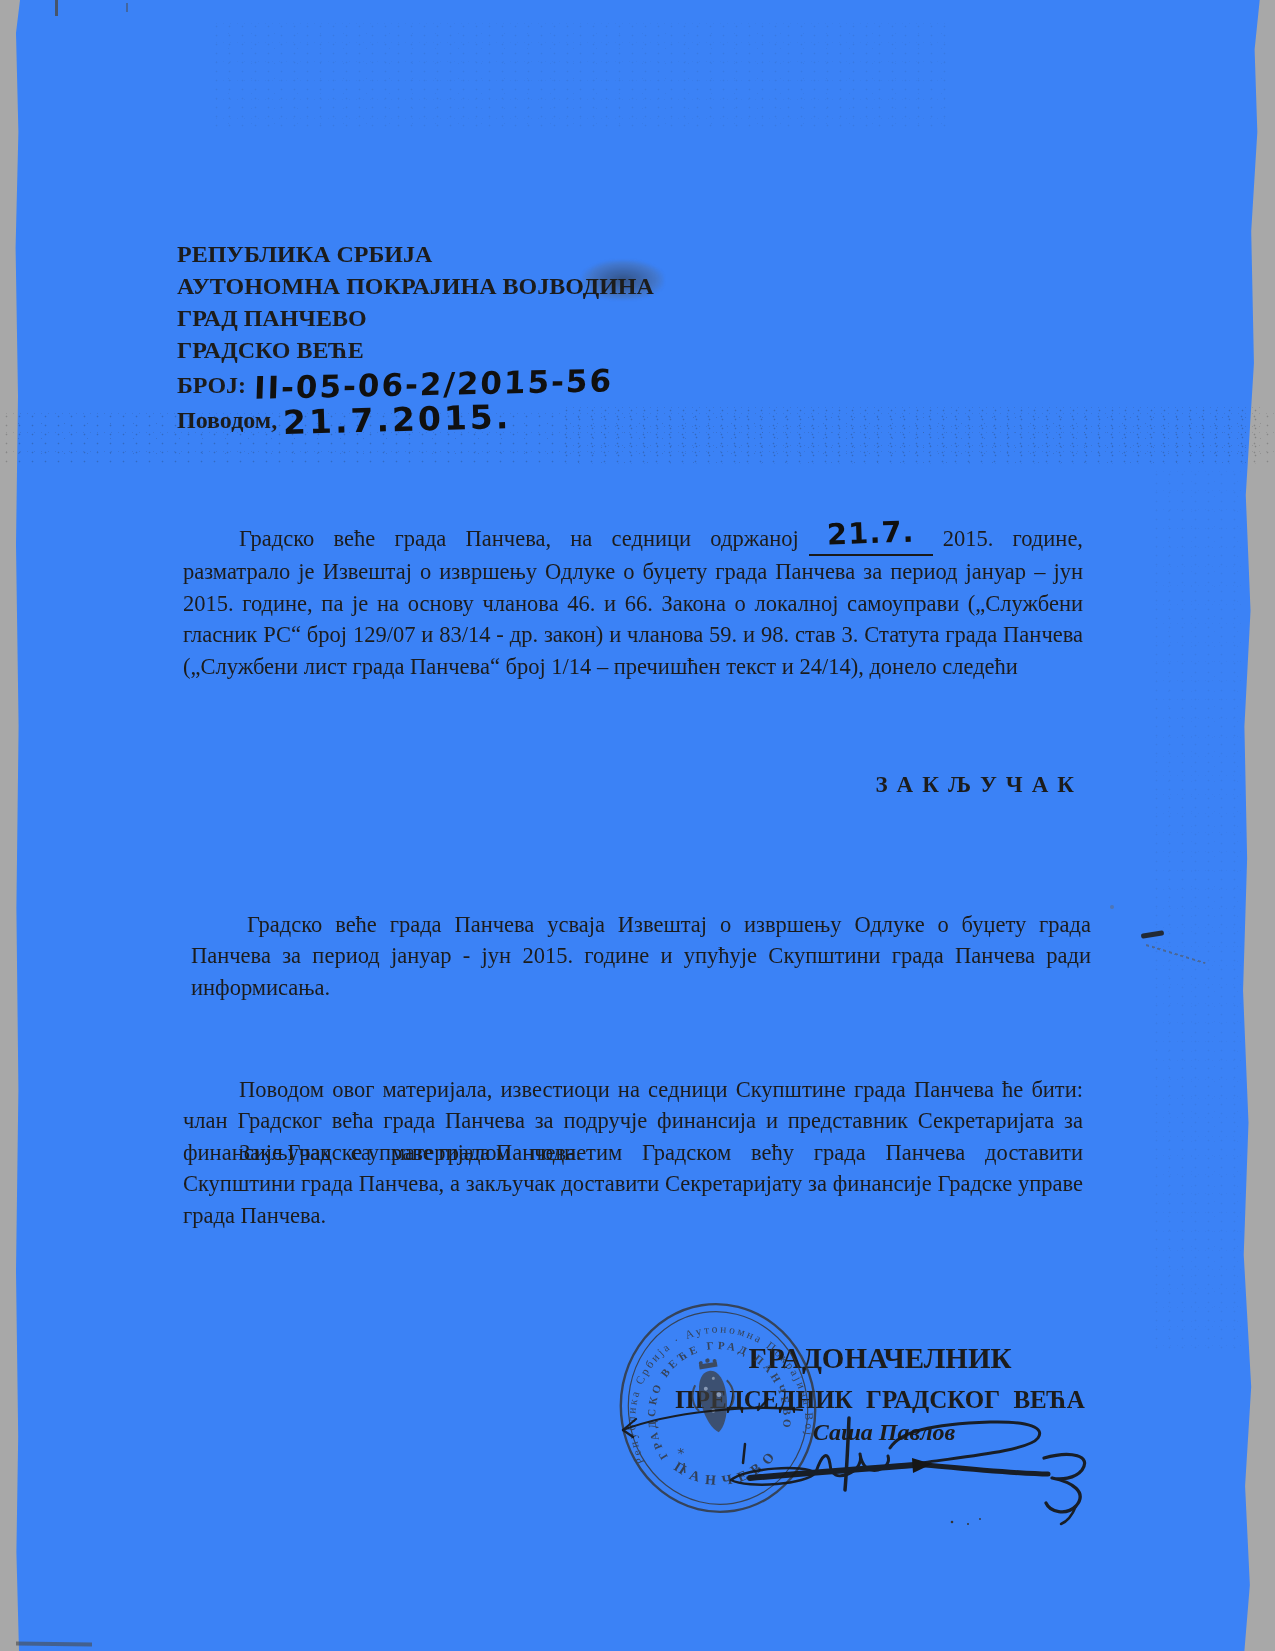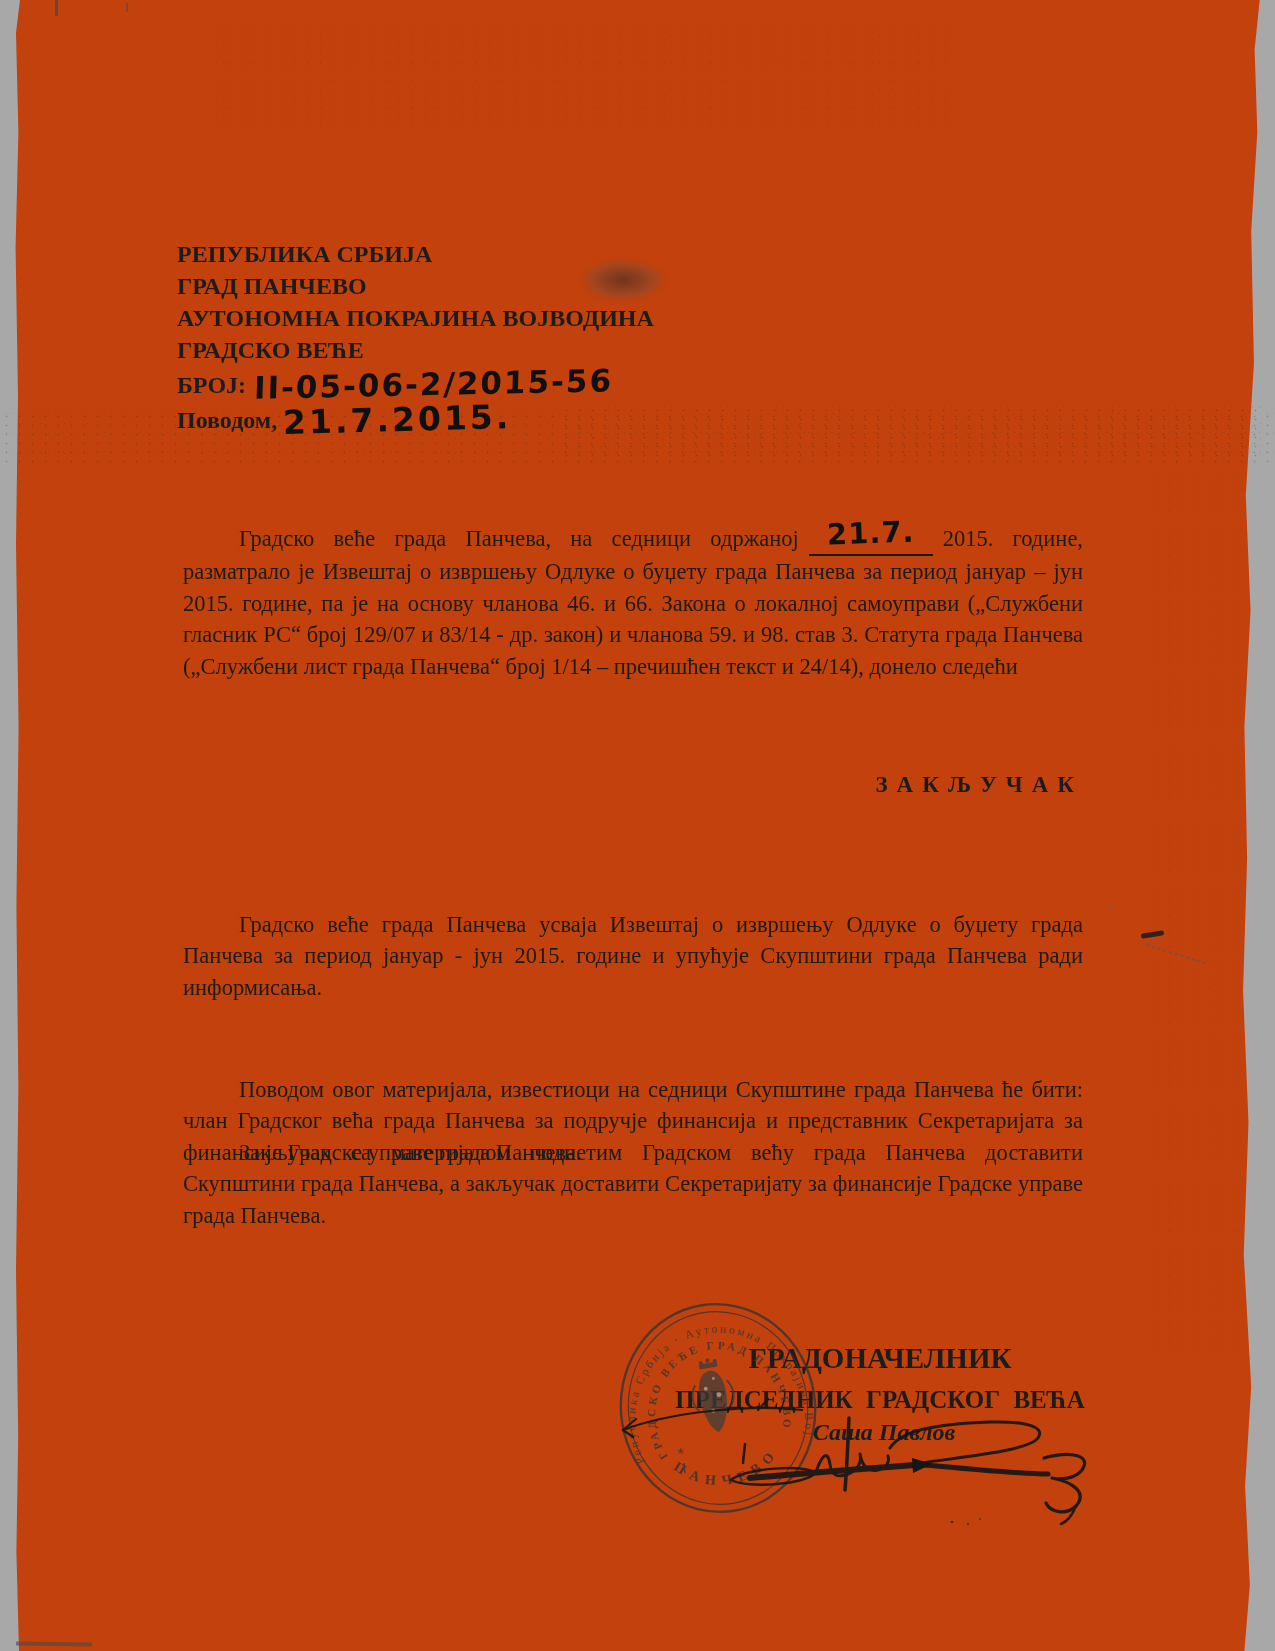--- a/index.html
+++ b/index.html
@@ -1,18 +1,18 @@
 <!DOCTYPE html>
 <html><head>
 <meta charset="utf-8">
 <style>
   html,body { margin:0; padding:0; background:#e8e8e8; }
   .scan-page {
     position:relative; width:1275px; height:1651px; margin:0 auto;
-    background:#c2410c; overflow:hidden;
+    background:#3b82f6; overflow:hidden;
     font-family:"Liberation Serif", serif; color:#1c1c1c;
   }
   
   .edge-left {
     position:absolute; left:0; top:0; width:20px; height:100%;
     background:#a8a8a8;
     clip-path:polygon(0 0,100% 0,80% 2%,92% 8%,78% 15%,90% 24%,80% 33%,93% 44%,82% 55%,92% 66%,80% 77%,91% 87%,82% 94%,95% 100%,0 100%);
   }
   .edge-right {
     position:absolute; left:1241px; top:0; width:34px; height:100%;
@@ -68,21 +68,21 @@
     border-bottom:2.5px solid #1a1a1a; margin:0 10px; vertical-align:baseline;
   }
   .blank .hw-inline {
     font-family:"DejaVu Sans", sans-serif; font-weight:bold; font-size:29px;
     display:inline-block; transform:rotate(-2deg); position:relative; top:-3px; letter-spacing:1px;
   }
   .doc-title {
     position:absolute; left:183px; top:772px; width:900px;
     font-size:23px; font-weight:bold; text-align:right; letter-spacing:9px; text-indent:9px;
   }
-  .p1 { top:886px; } .p2 { top:1051px; } .p3 { top:1114px; }
+  .p1 { top:886px;margin-left:8px; } .p2 { top:1051px; } .p3 { top:1114px; }
 
   .footer-block { position:absolute; left:655px; top:1342px; width:450px; text-align:center; }
   .role1 { font-size:29px; font-weight:bold; line-height:32px; }
   .role2 { font-size:25px; font-weight:bold; line-height:32px; margin-top:10px; word-spacing:7px; }
   .signer { font-size:24px; font-weight:bold; font-style:italic; line-height:30px; margin-top:1px; transform:translateX(4px); }
 
   .stamp-svg { position:absolute; left:615px; top:1300px; width:206px; height:216px; transform:rotate(-9deg); opacity:.8; }
   .sig-svg   { position:absolute; left:600px; top:1326px; width:520px; height:200px; }
 </style>
 </head>
@@ -99,22 +99,22 @@
   <div class="smudge"></div>
   <div class="tick tick1"></div>
   <div class="tick tick2"></div>
   <div class="tick tick3"></div>
   <div class="pen-dash"></div>
   <div class="pen-scratch"></div>
   <div class="speck"></div>
 
   <div class="header-block">
     <div>РЕПУБЛИКА СРБИЈА</div>
+    <div>АУТОНОМНА ПОКРАЈИНА ВОЈВОДИНА</div>
     <div>ГРАД ПАНЧЕВО</div>
-    <div>АУТОНОМНА ПОКРАЈИНА ВОЈВОДИНА</div>
     <div>ГРАДСКО ВЕЋЕ</div>
     <div>
       <span>БРОЈ:</span><span class="hw hw-number">II-05-06-2/2015-56</span>
     </div>
     <div>
       <span>Поводом,</span><span class="hw hw-date">21.7.2015.</span>
     </div>
   </div>
 
   <p class="para intro"><span>Градско веће града Панчева, на седници одржаној</span><span class="blank"><span class="hw-inline hw">21.7.</span></span><span>2015. године, разматрало је Извештај о извршењу Одлуке о буџету града Панчева за период јануар – јун 2015. године, па је на основу чланова 46. и 66. Закона о локалној самоуправи („Службени гласник РС“ број 129/07 и 83/14 - др. закон) и чланова 59. и 98. став 3. Статута града Панчева („Службени лист града Панчева“ број 1/14 – пречишћен текст и 24/14), донело следећи</span></p>

